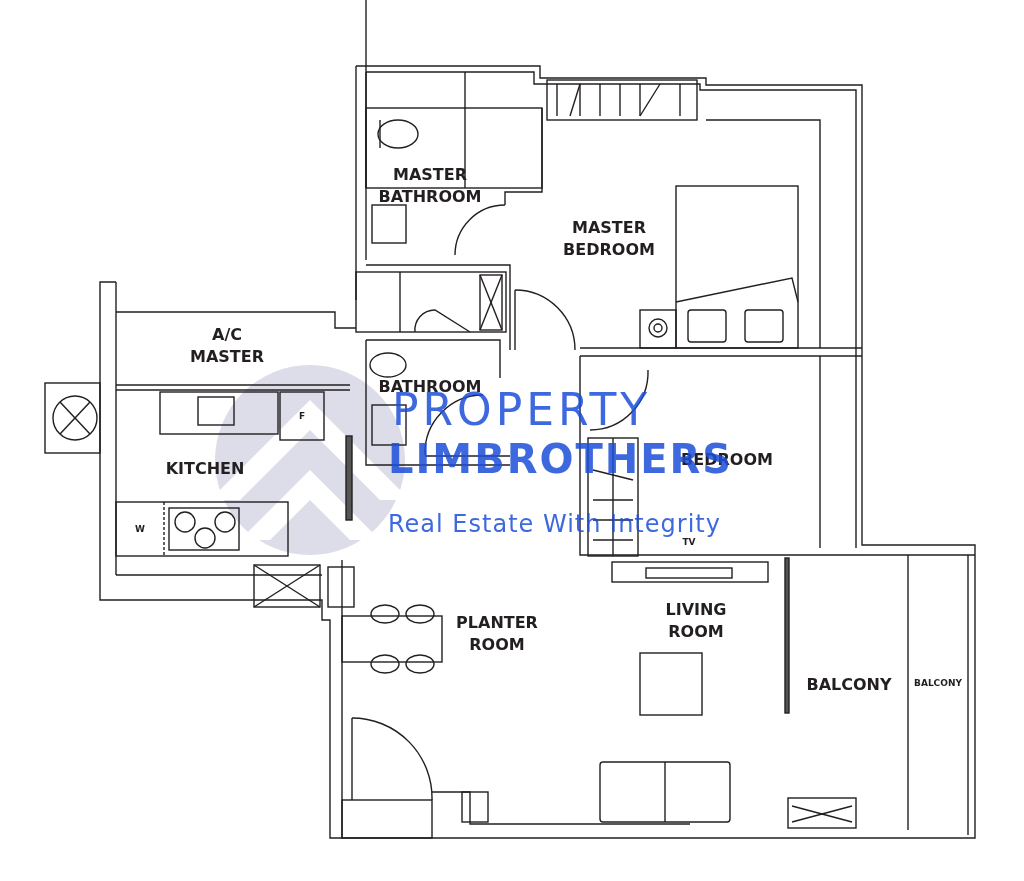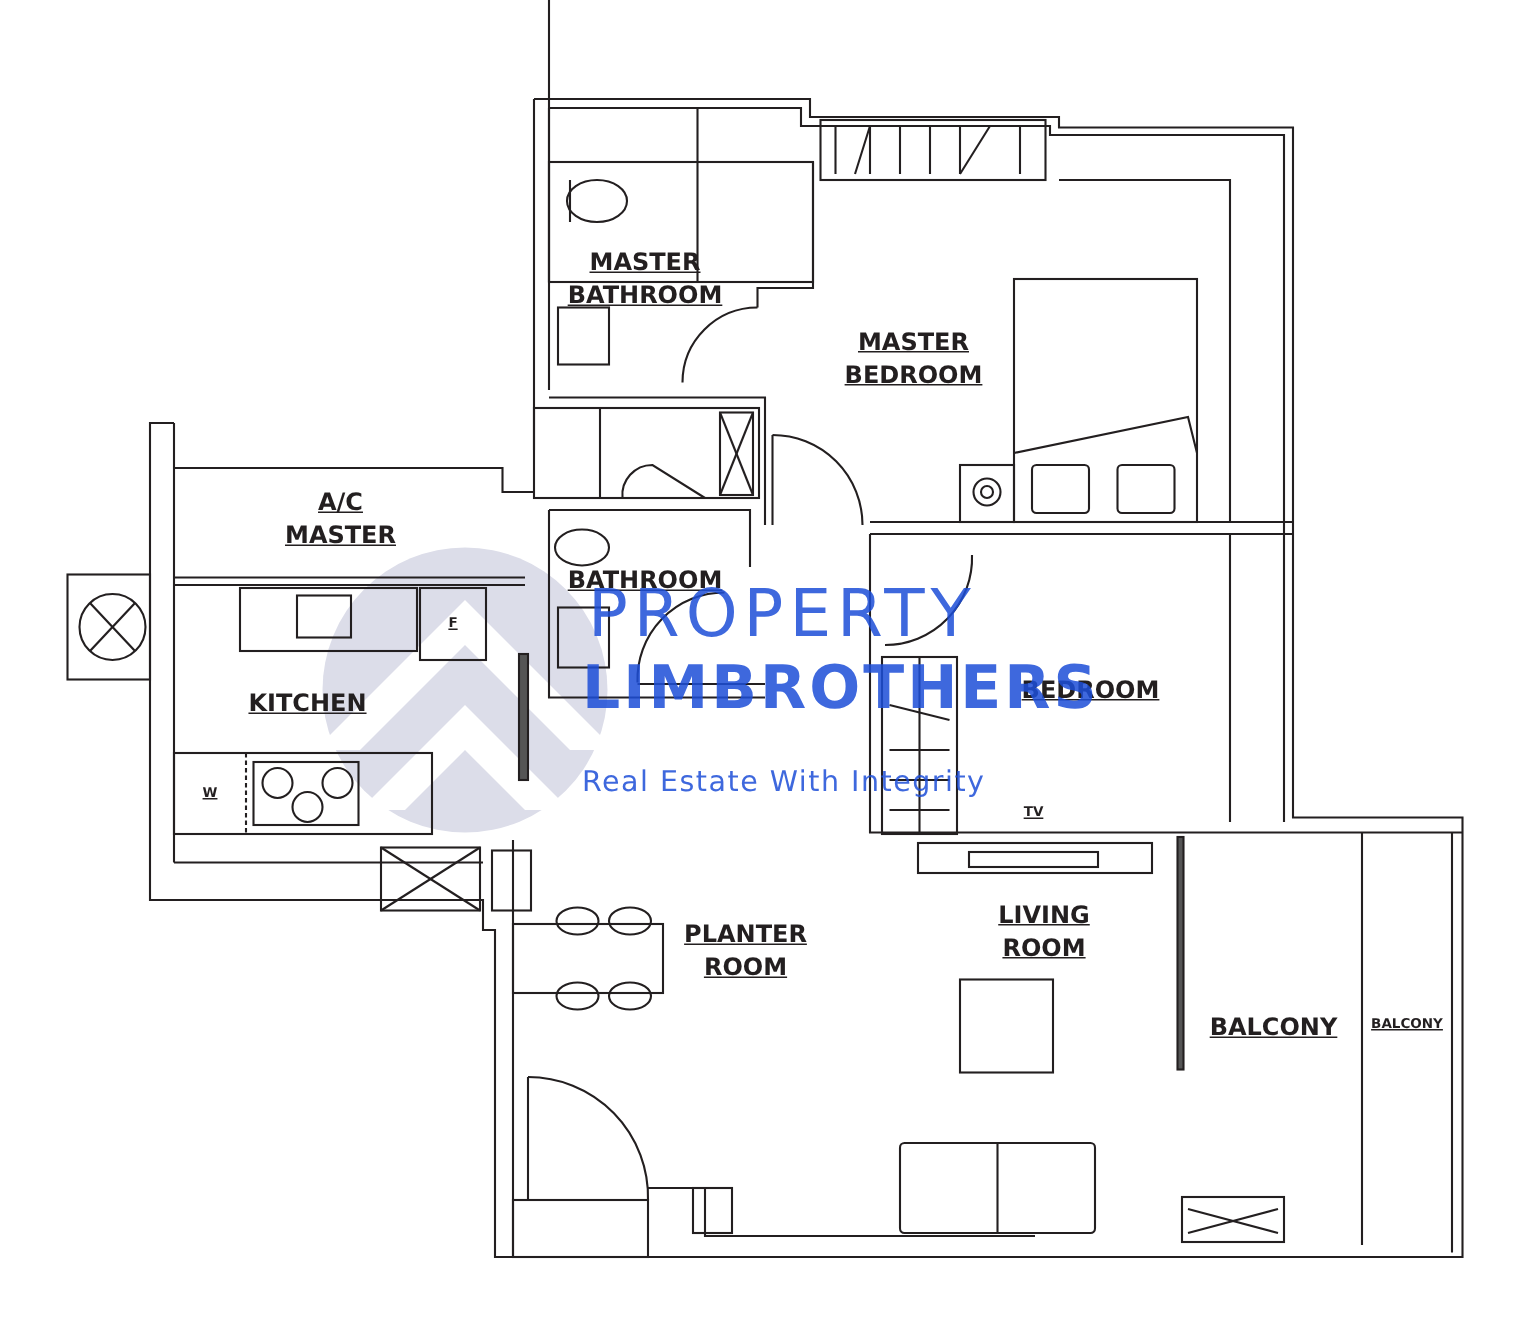--- a/index.html
+++ b/index.html
@@ -1,23 +1,23 @@
 <!DOCTYPE html>
 <html><head>
 <meta charset="utf-8">
 <style>
   html, body { margin:0; padding:0; background:#ffffff; }
   body { width:1024px; height:881px; position:relative; overflow:hidden; font-family:"Liberation Sans", sans-serif; }
   #plan { position:absolute; left:0; top:0; }
-  .lbl { position:absolute; font-family:"DejaVu Sans", sans-serif; font-weight:bold; color:#231f20; font-size:16px; line-height:22px; text-align:center; white-space:nowrap; transform:translateX(-50%);text-decoration:underline; }
+  .lbl { position:absolute; font-family:"DejaVu Sans", sans-serif; font-weight:bold; color:#231f20; font-size:16px; line-height:22px; text-align:center; white-space:nowrap; transform:translateX(-50%); }
   .small { font-size:9px; line-height:12px; }
   .wm { position:absolute; font-family:"DejaVu Sans", sans-serif; color:#1d4ed8; white-space:nowrap; opacity:0.85; }
   .wm1 { left:392px; top:384px; font-size:44px; letter-spacing:4px; font-weight:normal; }
   .wm2 { left:388px; top:436px; font-size:40px; letter-spacing:2px; font-weight:bold; }
-  .wm3 { left:388px; top:510px; font-size:19px; letter-spacing:1px; }
+  .wm3 { left:388px; top:510px; font-size:24px; letter-spacing:1px; }
 </style>
 </head>
 <body>
 
 <svg id="plan" width="1024" height="881" viewBox="0 0 1024 881" xmlns="http://www.w3.org/2000/svg">
 
   <g>
     <circle cx="310" cy="460" r="95" fill="#dcdde9"></circle>
     <polygon points="210,500 310,400 410,500 380,500 310,430 240,500" fill="#ffffff"></polygon>
     <polygon points="240,540 310,470 380,540 350,540 310,500 270,540" fill="#ffffff"></polygon>

